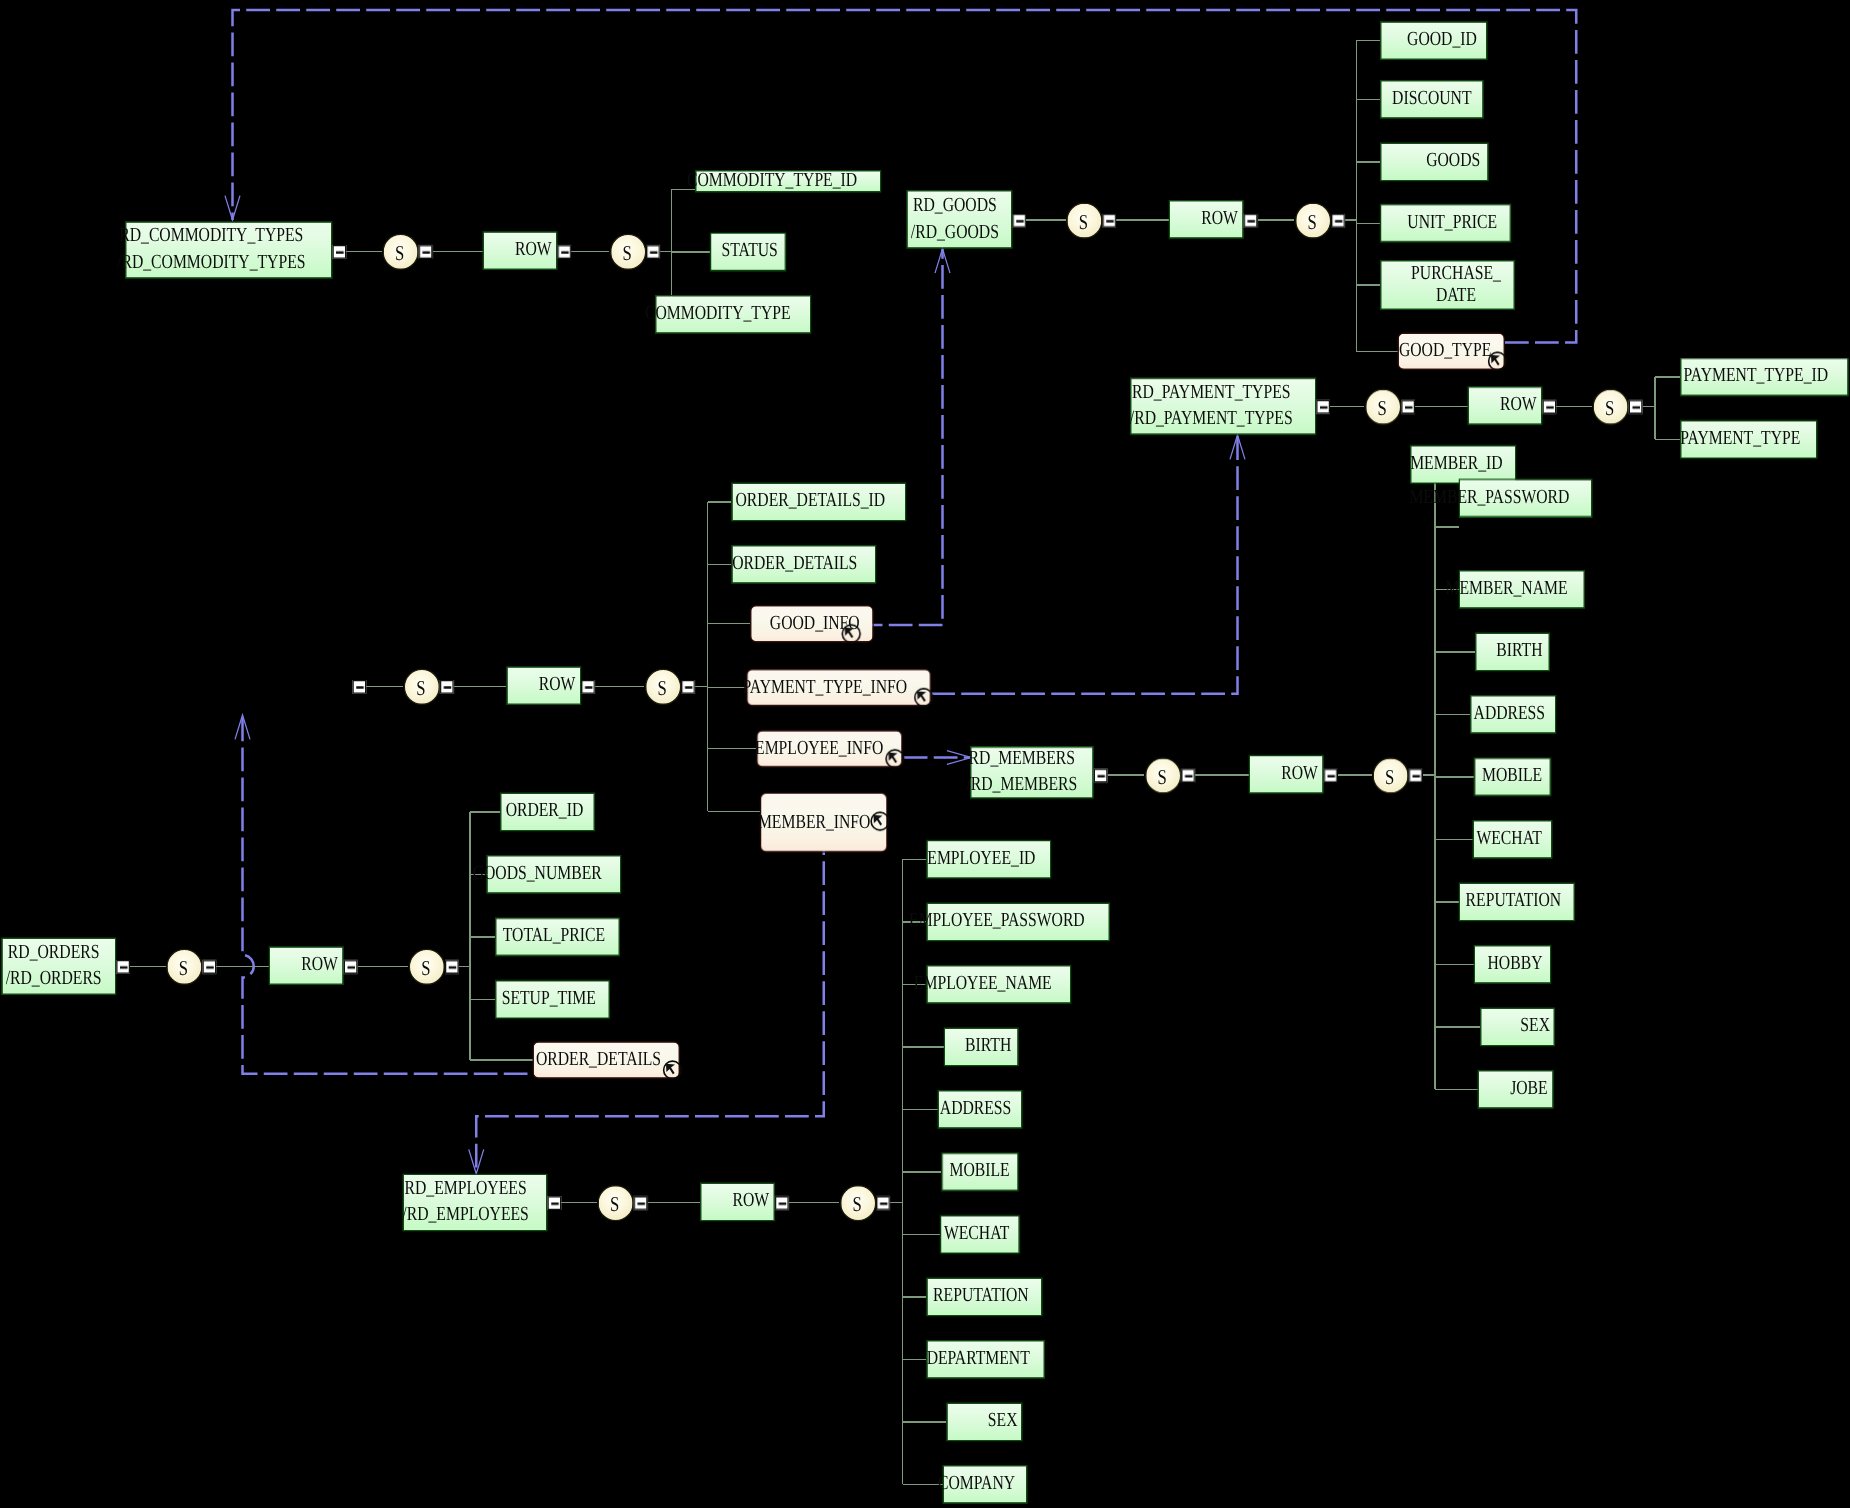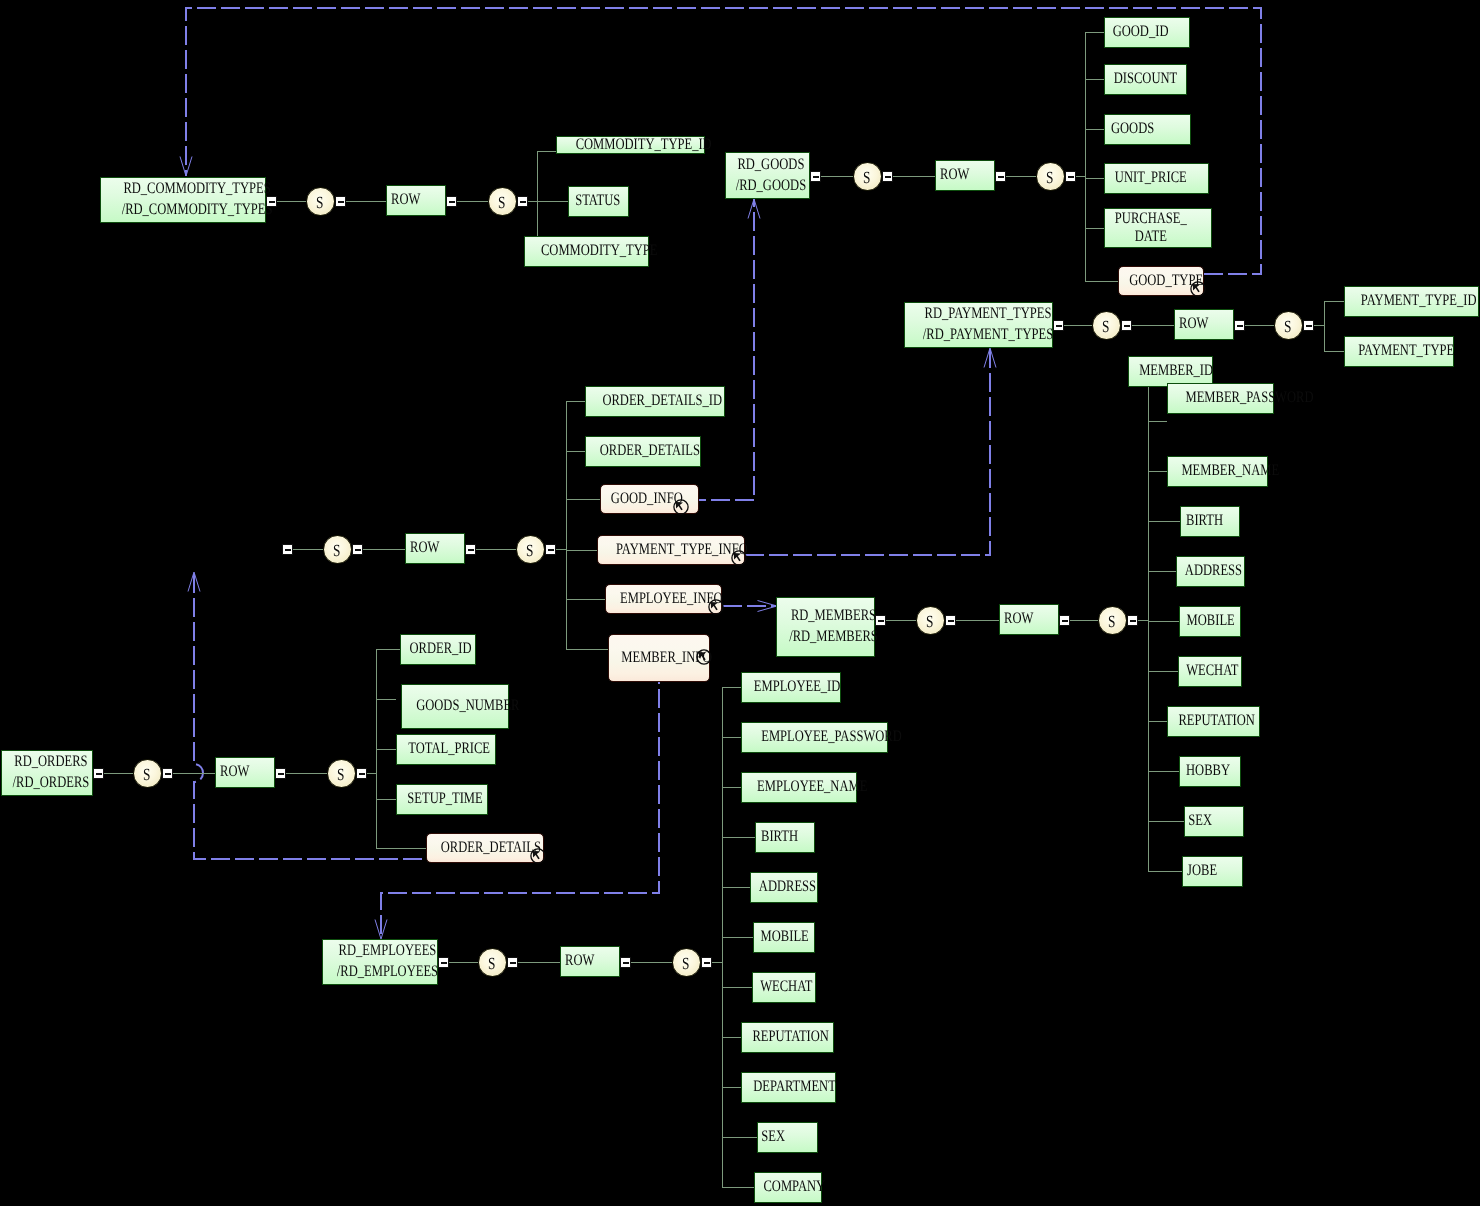--- a/index.html
+++ b/index.html
@@ -1,21 +1,21 @@
 <!DOCTYPE html>
 <html><head>
 <meta charset="utf-8">
 <title>RD database schema tree diagram</title>
 <style>
   html,body{margin:0;padding:0;background:#000;}
   *{-webkit-font-smoothing:antialiased;text-rendering:geometricPrecision;}
   #canvas{position:relative;width:1480px;height:1206px;background:#000;overflow:hidden;}
   svg.layer{position:absolute;left:0;top:0;pointer-events:none;}
   .node{position:absolute;box-sizing:border-box;display:flex;align-items:center;
-        justify-content:flex-start;text-align:center;color:#0c0c0c;}
+        justify-content:flex-end;text-align:center;color:#0c0c0c;}
   .node > span{display:inline-block;transform:scaleX(0.785) translateZ(0);white-space:pre;
         font:16px/20.7px "Liberation Serif",serif;text-align:center;}
   .node.element{background:linear-gradient(180deg,#ecfdec 0%,#dffbdf 40%,#c6fac6 100%);
               border:1px solid #0d4d0d;}
   .node.selected{background:linear-gradient(180deg,#fdf7ef 0%,#fbf8ee 30%,#f8f6e8 58%,#fcf1e2 84%,#fbe9da 100%);
               border:1px solid #2e0c06;border-radius:5px;}
   .sc{position:absolute;box-sizing:border-box;border-radius:50%;
       background:radial-gradient(circle at 46% 40%,#fffff2 0%,#fbf6dc 45%,#f3ecc6 80%,#eee4b6 100%);
       border:1px solid #1b1b08;display:flex;align-items:center;justify-content:center;
       color:#0c0c0c;}
@@ -207,21 +207,21 @@
         <circle cx="8" cy="8" r="7.1" fill="none" stroke="#0a0a0a" stroke-width="1.3"></circle>
         <path d="M2.8 2.9 L10.0 3.6 L6.8 6.0 L9.7 10.4 L8.3 11.3 L5.6 7.1 L3.1 9.6 Z" fill="#111111"></path>
       </svg></span>
 <div class="node selected" style="left:608px;top:634px;width:102px;height:48px">
       <span style="">MEMBER_INFO</span>
     </div>
 <span class="cur" style="left:695.5px;top:648.7px"><svg viewBox="0 0 16 16" width="16" height="16">
         <circle cx="8" cy="8" r="7.1" fill="none" stroke="#0a0a0a" stroke-width="1.3"></circle>
         <path d="M2.8 2.9 L10.0 3.6 L6.8 6.0 L9.7 10.4 L8.3 11.3 L5.6 7.1 L3.1 9.6 Z" fill="#111111"></path>
       </svg></span>
-<div class="node element" style="left:776px;top:597px;width:99px;height:60px">
+<div class="node element" style="left:776px;top:597px;width:99px;height:42px">
       <span>RD_MEMBERS
 /RD_MEMBERS</span>
     </div>
 <div class="node element" style="left:999px;top:604px;width:60px;height:31px">
       <span>ROW</span>
     </div>
 <div class="sc" style="left:915.5px;top:605.5px;width:29px;height:29px">
       <span>S</span>
     </div>
 <div class="sc" style="left:1097.5px;top:605.5px;width:29px;height:29px">
@@ -293,21 +293,21 @@
     </div>
 <div class="mb" style="left:275px;top:768px;width:11px;height:11px">
       <i></i>
     </div>
 <div class="mb" style="left:356px;top:768px;width:11px;height:11px">
       <i></i>
     </div>
 <div class="node element" style="left:400px;top:634px;width:76px;height:31px">
       <span style="">ORDER_ID</span>
     </div>
-<div class="node element" style="left:401px;top:684px;width:108px;height:45px">
+<div class="node element" style="left:389px;top:684px;width:108px;height:31px">
       <span style="">GOODS_NUMBER</span>
     </div>
 <div class="node element" style="left:396px;top:734px;width:100px;height:31px">
       <span style="">TOTAL_PRICE</span>
     </div>
 <div class="node element" style="left:396px;top:784px;width:92px;height:31px">
       <span style="">SETUP_TIME</span>
     </div>
 <div class="node selected" style="left:426px;top:833px;width:118px;height:30px">
       <span style="">ORDER_DETAILS</span>

